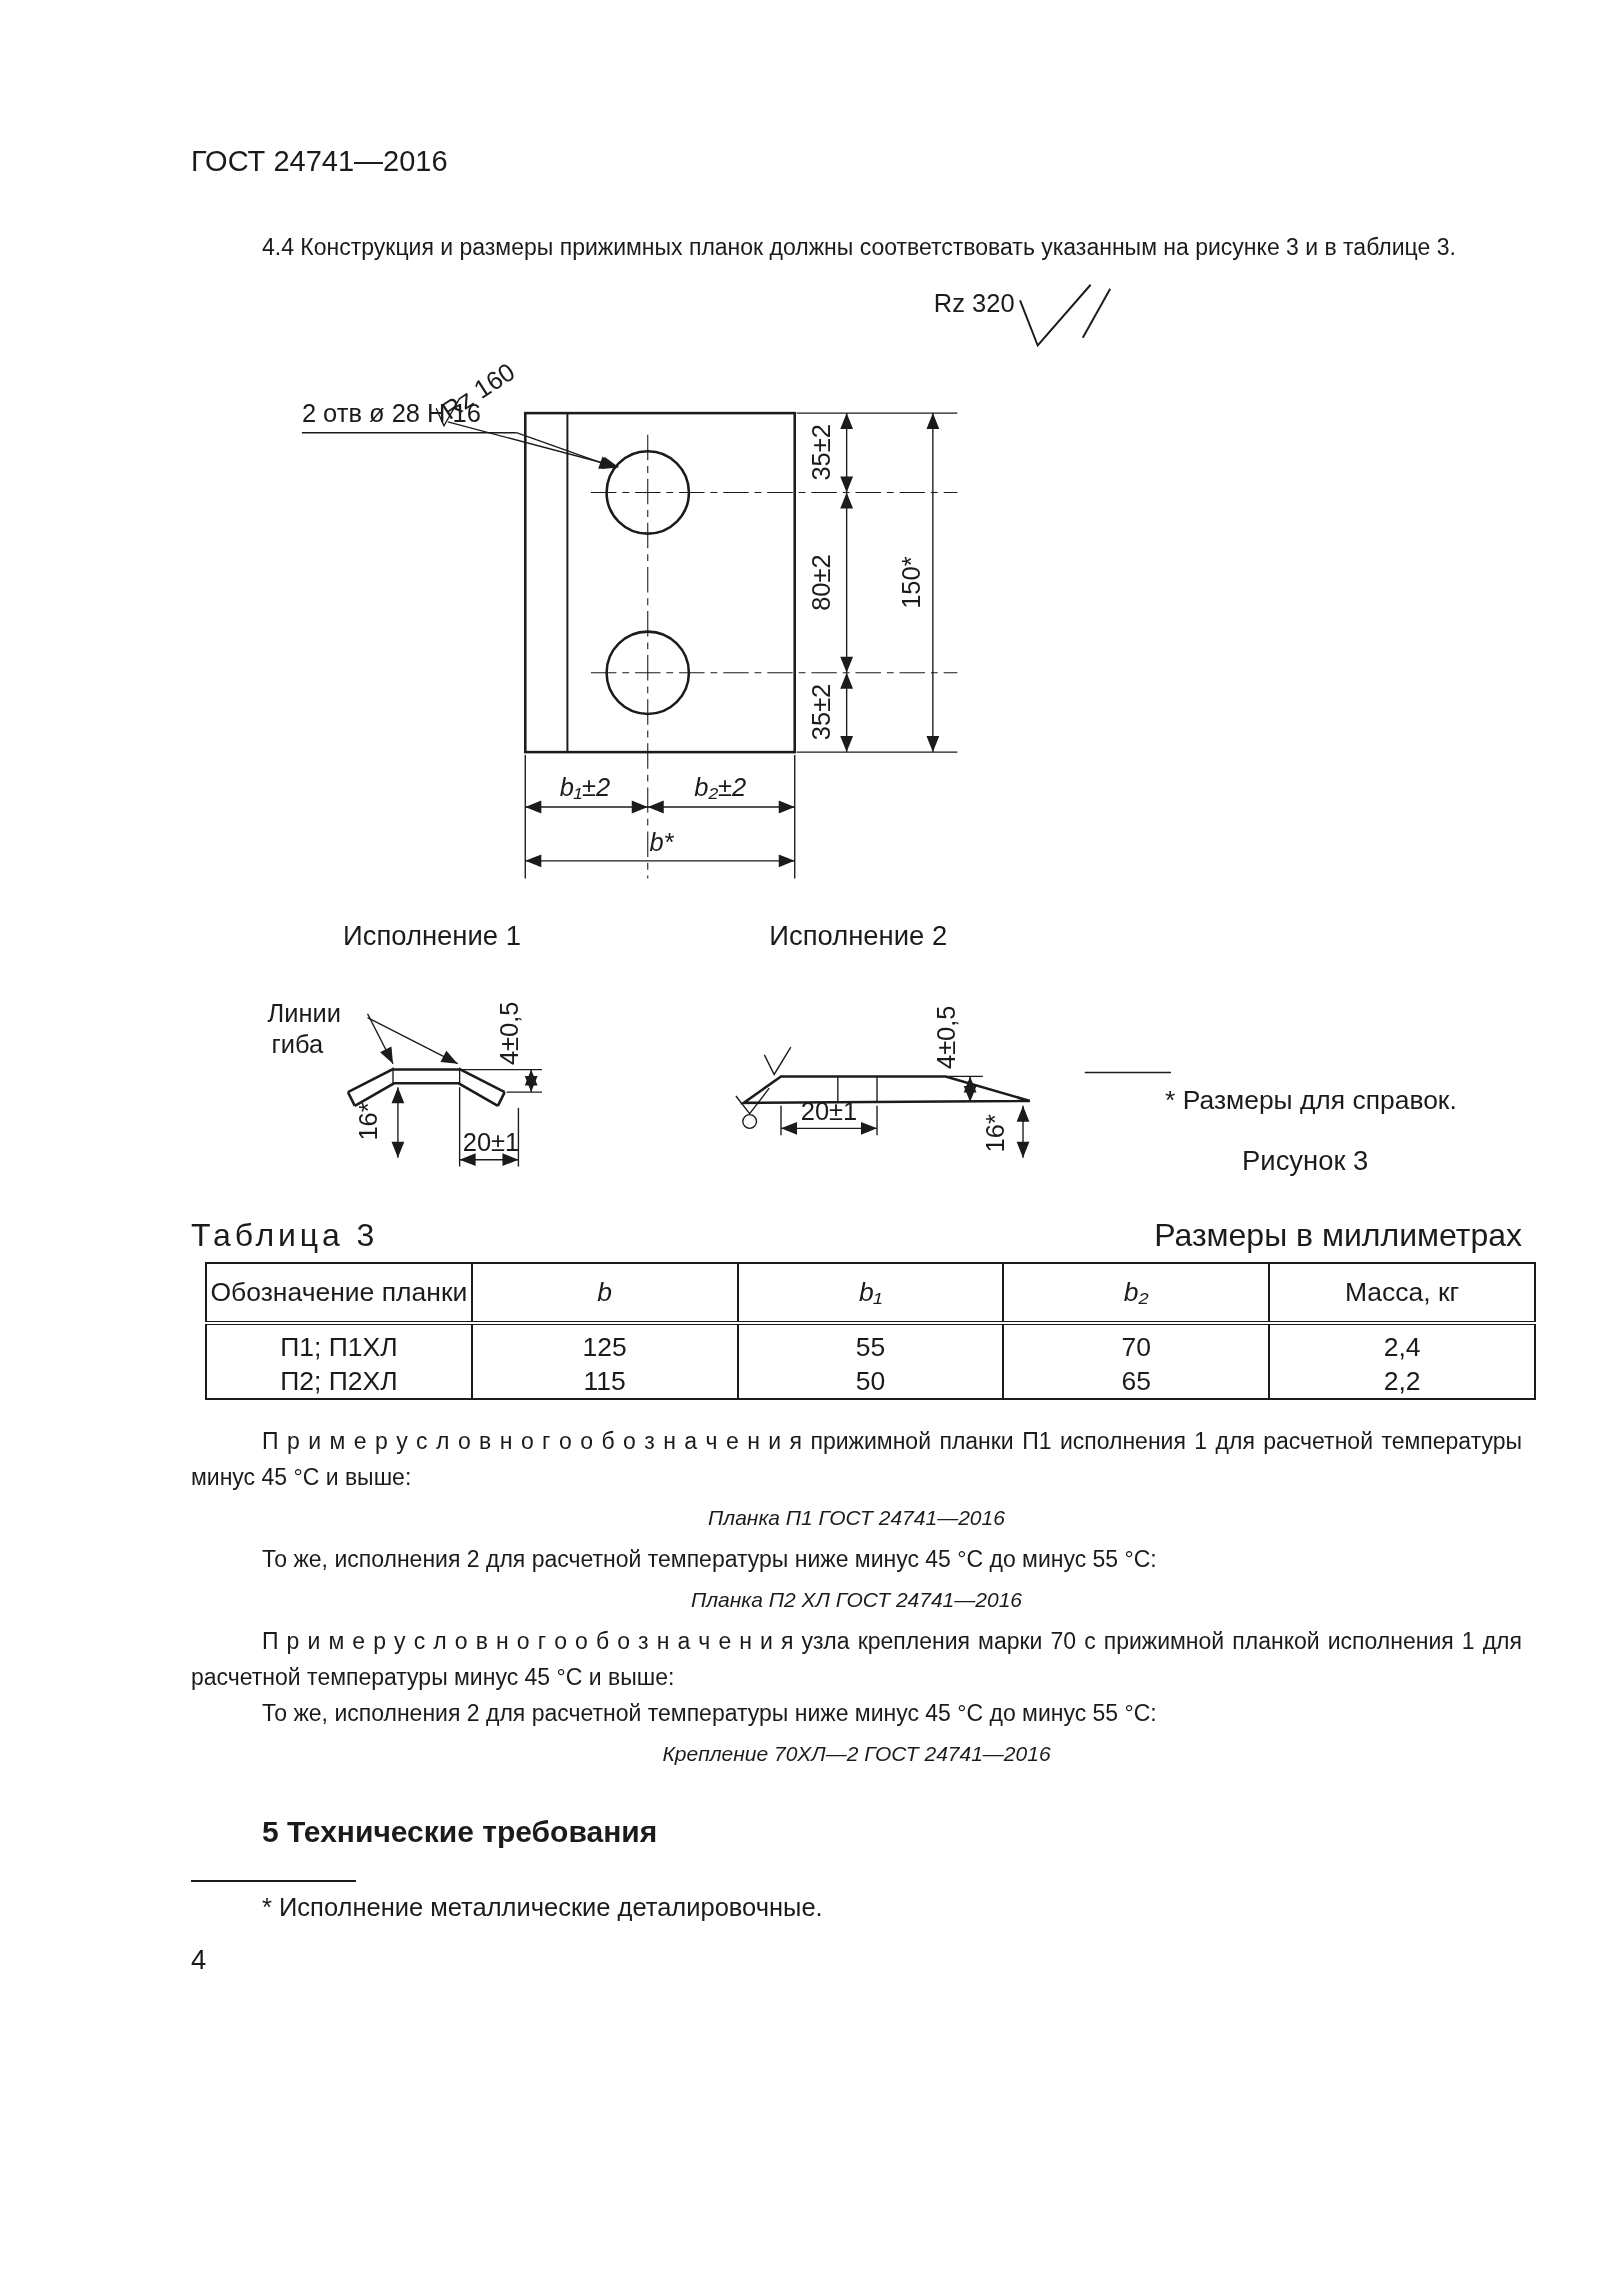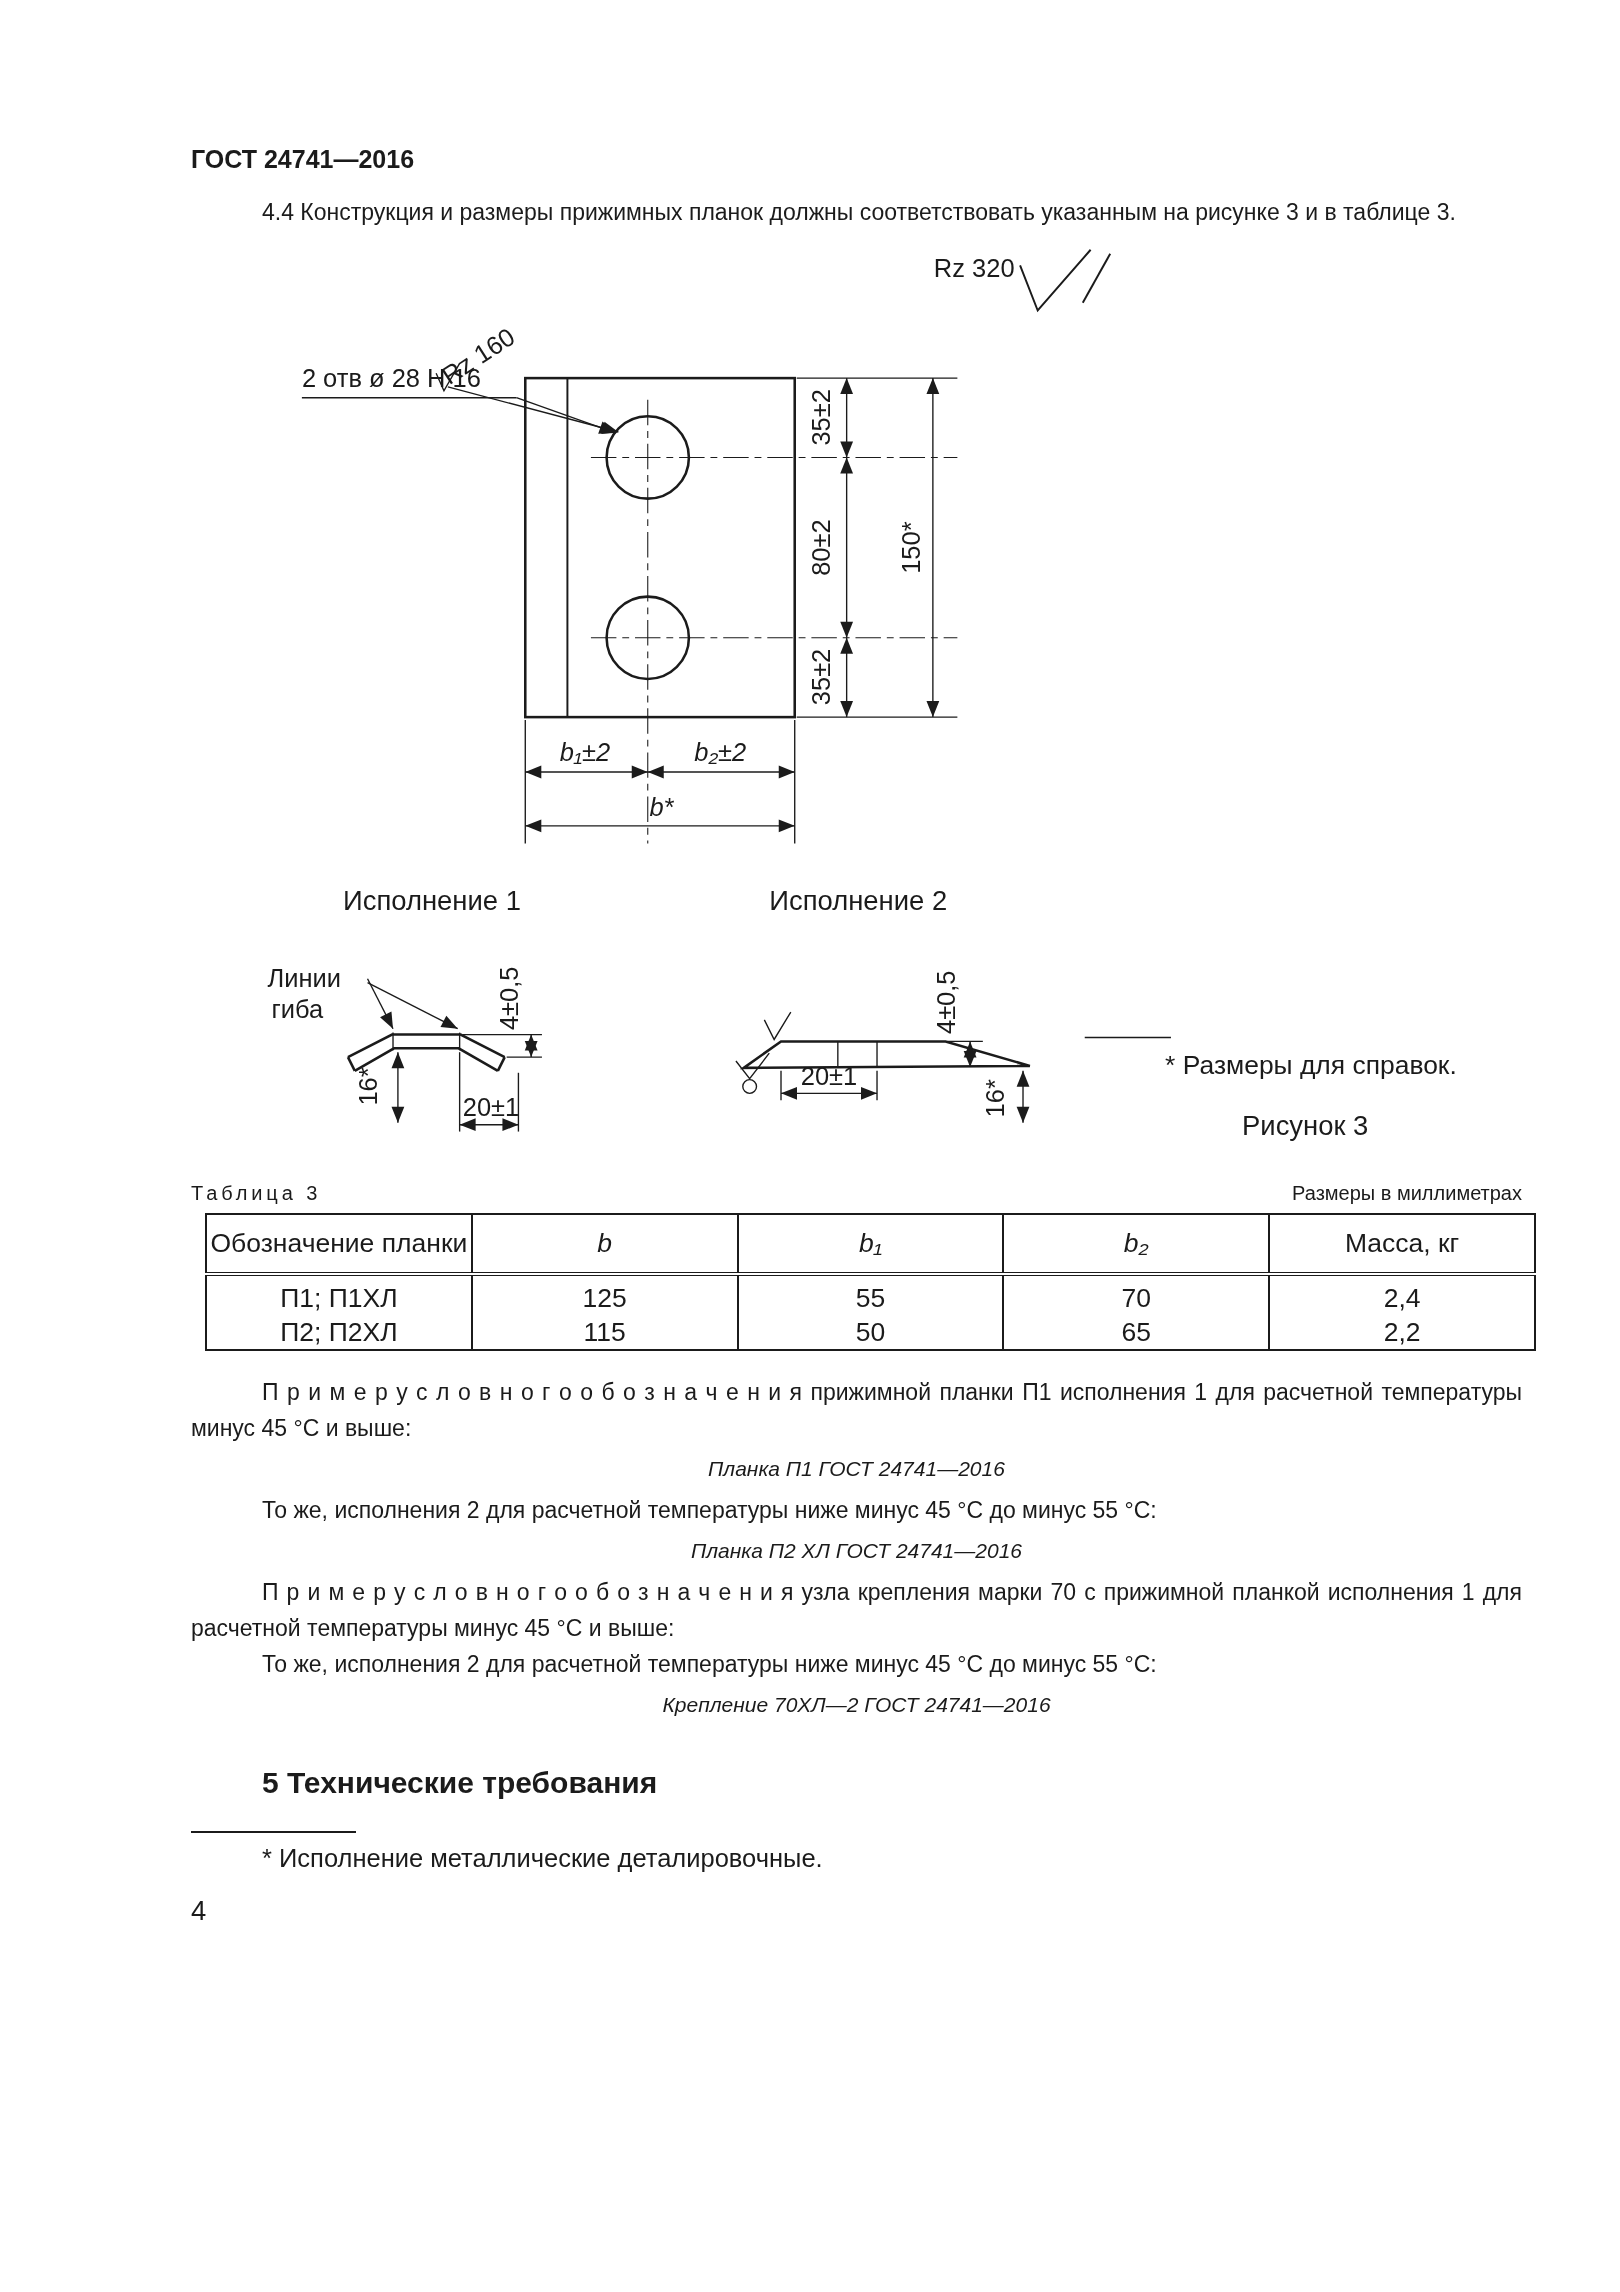--- a/index.html
+++ b/index.html
@@ -1,38 +1,38 @@
 <!DOCTYPE html>
 <html><head>
 <meta charset="utf-8">
 <style>
   html,body { margin:0; padding:0; background:#ffffff; }
   body { width:1620px; height:2293px; overflow:hidden;
          font-family:"Liberation Sans", sans-serif; color:#1b1b1b; }
   .page { box-sizing:border-box; width:1620px; height:2293px;
           padding:145px 98px 0 191px; position:relative; background:#ffffff; }
 
-  .doc-header { font-size:25px; font-weight:bold; margin:0 0 20px 0; }
+  .doc-header { font-size:29px; font-weight:normal; margin:0 0 51px 0; }
 
   .body-text { font-size:23px; line-height:36px; margin:0; text-align:justify; }
   .indent { text-indent:71px; }
 
   .figure-wrap { margin-top:7.8px; }
   svg text { font-family:"Liberation Sans", sans-serif; font-size:26px; fill:#1b1b1b; }
   svg text.t28 { font-size:28px; }
   svg text.t27 { font-size:27px; }
   svg .it { font-style:italic; }
   .ol   { stroke:#1b1b1b; stroke-width:2.6; fill:none; }
   .med  { stroke:#1b1b1b; stroke-width:2;   fill:none; }
   .thin { stroke:#1b1b1b; stroke-width:1.4; fill:none; }
   .cl   { stroke:#1b1b1b; stroke-width:1.1; fill:none; stroke-dasharray:26 6 7 6; }
   .dim  { stroke:#1b1b1b; stroke-width:1.4; fill:none; }
 
   .table-caption-row { display:flex; justify-content:space-between; align-items:flex-end;
-                       margin:19.6px 0 7.8px 0; font-size:20px; }
+                       margin:19.6px 0 7.8px 0; font-size:32px; }
   .table-label { letter-spacing:3.9px; }
 
   table.gost { border-collapse:collapse; width:100%; border:2.9px solid #1b1b1b;
                font-size:26.5px; table-layout:fixed;margin-left:14px; }
   table.gost th, table.gost td { border-left:2px solid #1b1b1b; border-right:2px solid #1b1b1b;
                text-align:center; vertical-align:middle; padding:0; }
   table.gost thead th { font-weight:normal; height:57px; border-bottom:4.9px double #1b1b1b; }
   table.gost tbody td { height:34px; }
   table.gost tbody tr:first-child td { padding-top:4.9px; }
 

